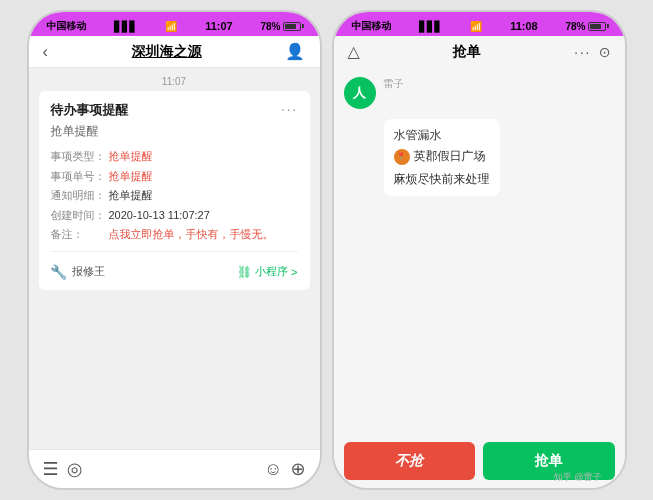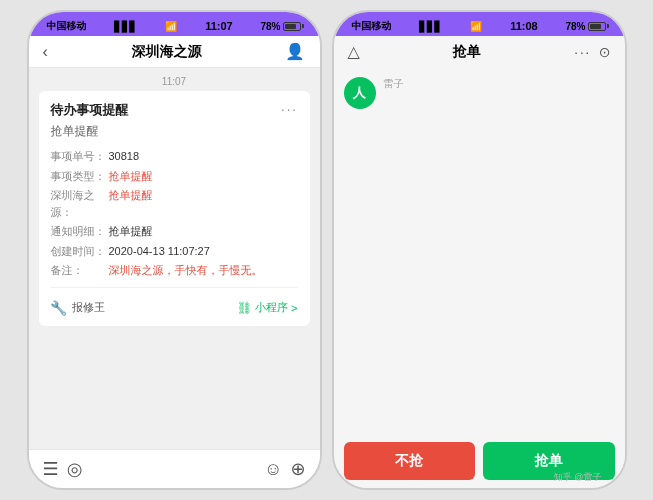--- a/index.html
+++ b/index.html
@@ -26,21 +26,21 @@
       flex-direction: column;
       position: relative;
     }
 
     
     .status-bar {
       display: flex;
       justify-content: space-between;
       align-items: center;
       padding: 6px 18px 2px;
-      background: #8b5cf6;
+      background: #d946ef;
       font-size: 10px;
       font-weight: 600;
       height: 24px;
     }
     .status-bar .carrier { font-size: 10px; }
     .status-bar .time { font-size: 11px; font-weight: 600; }
     .status-bar .icons { display: flex; align-items: center; gap: 3px; font-size: 10px; text-align: right; }
     .battery-icon {
       width: 18px; height: 9px; border: 1.5px solid #333; border-radius: 2px; position: relative; display: inline-flex; align-items: center; padding: 1px;
     }
@@ -49,21 +49,21 @@
 
     
     .nav-bar {
       display: flex;
       align-items: center;
       justify-content: space-between;
       background: #fff;
       padding: 6px 14px;
       border-bottom: 1px solid #e8e8e8;
     }
-    .nav-bar .nav-title { font-size: 14px; font-weight: 600; color: #000; }
+    .nav-bar .nav-title { font-size: 14px; font-weight: 600; color: #000; text-decoration: underline; }
     .nav-icon { font-size: 16px; color: #555; cursor: pointer; }
 
     
     .left-content {
       flex: 1;
       overflow-y: auto;
       background: #f0f0f0;
     }
     .timestamp-center {
       text-align: center;
@@ -186,20 +186,21 @@
     .right-bottom {
       background: #f5f5f5;
       padding: 8px 10px;
       display: flex;
       gap: 8px;
     }
     .btn-reject {
       flex: 1; height: 38px; background: #e74c3c; color: #fff;
       border: none; border-radius: 6px; font-size: 14px; font-weight: 600;
       cursor: pointer;
+      font-style: italic;
     }
     .btn-grab {
       flex: 1; height: 38px; background: #07c160; color: #fff;
       border: none; border-radius: 6px; font-size: 14px; font-weight: 600;
       cursor: pointer;
     }
 
     .watermark {
       position: absolute;
       bottom: 4px;
@@ -236,42 +237,38 @@
     <div class="timestamp-center">11:07</div>
 
     <div class="message-card">
       <div class="message-card-header">
         <div class="message-card-title">待办事项提醒</div>
         <span class="dots-menu">···</span>
       </div>
       <div class="message-card-subtitle">抢单提醒</div>
 
       <div class="info-row">
-        <span class="info-label">事项单号：</span>
-        <span class="info-value">30818</span>
-      </div>
-      <div class="info-row">
         <span class="info-label">事项类型：</span>
         <span class="info-value red">抢单提醒</span>
       </div>
       <div class="info-row">
-        <span class="info-label">深圳海之源：</span>
+        <span class="info-label">事项单号：</span>
         <span class="info-value red">抢单提醒</span>
       </div>
       <div class="info-row">
         <span class="info-label">通知明细：</span>
         <span class="info-value">抢单提醒</span>
       </div>
       <div class="info-row">
         <span class="info-label">创建时间：</span>
-        <span class="info-value">2020-04-13 11:07:27</span>
+        <span class="info-value">2020-10-13 11:07:27</span>
       </div>
       <div class="info-row">
         <span class="info-label">备注：</span>
-        <span class="info-value red">深圳海之源，手快有，手慢无。</span>
+        <span class="info-value red">点我立即抢单，手快有，手慢无。</span>
       </div>
 
       <div class="divider-line"></div>
       <div class="card-footer">
         <div class="footer-left">
           <span class="fire-icon">🔧</span>
           <span>报修王</span>
         </div>
         <div class="footer-right">
           <span class="mini-program-icon">⛓</span>
@@ -321,20 +318,34 @@
   <div class="right-chat-area right-content">
     <div class="chat-bubble-row">
       <div class="avatar-circle avatar-green">
         <span>人</span>
       </div>
       <div>
         <div class="bubble-name">雷子</div>
       </div>
     </div>
 
+    <div class="chat-bubble-row" style="margin-left:40px;">
+      <div class="bubble-content">
+        <div class="bubble-location">
+          <span style="font-size:12px;color:#333;">水管漏水</span>
+        </div>
+        <div style="display:flex;align-items:center;gap:4px;margin-top:4px;">
+          <div class="location-icon">📍</div>
+          <span style="font-size:12px;color:#333;">英郡假日广场</span>
+        </div>
+        <div style="margin-top:4px;">
+          <span class="bubble-text">麻烦尽快前来处理</span>
+        </div>
+      </div>
+    </div>
   </div>
 
   <div class="right-bottom">
     <button class="btn-reject">不抢</button>
     <button class="btn-grab">抢单</button>
   </div>
 
   <div class="watermark">知乎 @雷子</div>
 </div>
 

